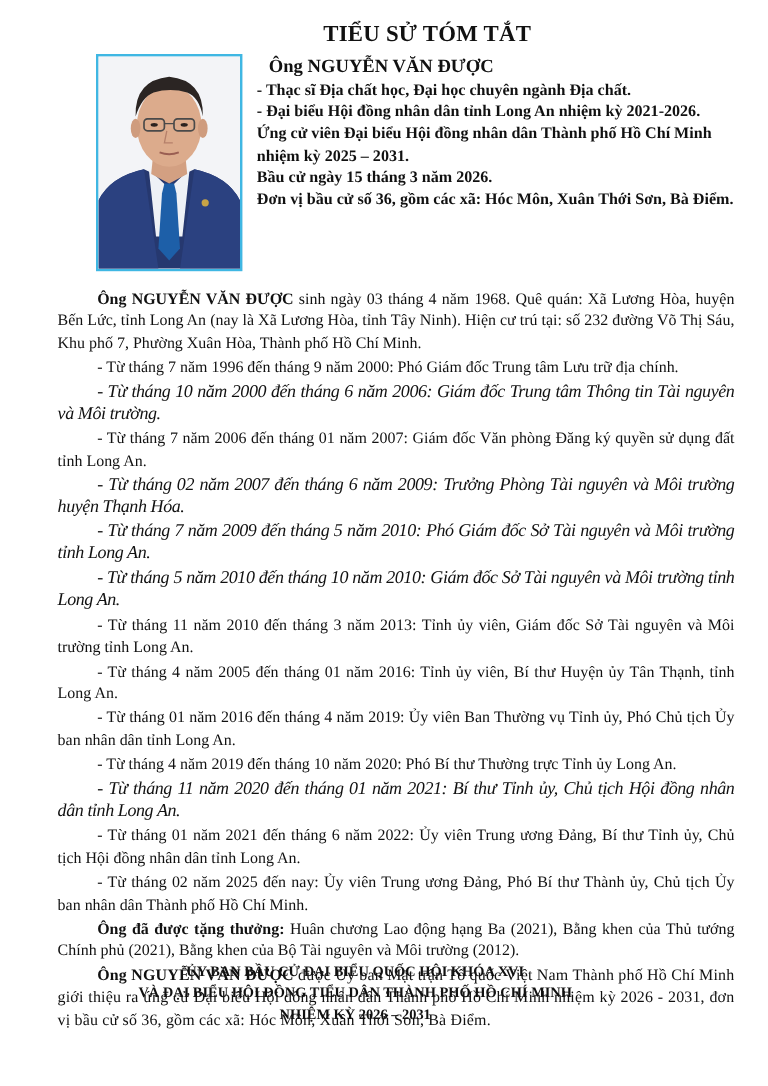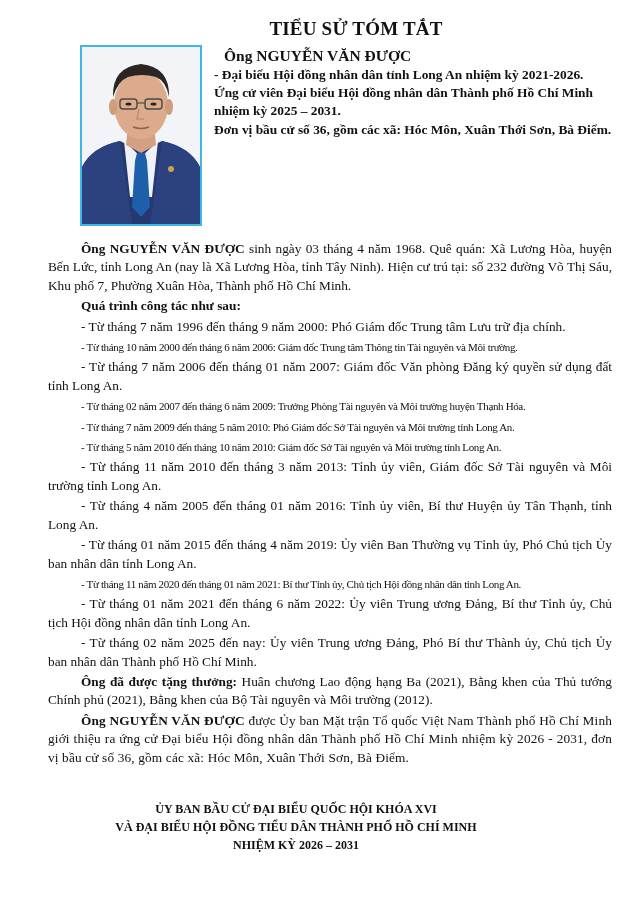--- a/index.html
+++ b/index.html
@@ -61,22 +61,23 @@
       width: 564px;
       font-size: 13.3px;
       line-height: 18.4px;
       text-align: justify;
     }
     .para {
       text-indent: 33px;
       margin: 0 0 2px 0;
     }
     .para.tight {
-      font-size: 11px;
+      font-size: 15px;
       letter-spacing: -0.35px;
+      font-style: italic;
     }
     .para.loose {
       letter-spacing: 0.15px;
     }
     .bold { font-weight: bold; }
     .footer-block {
       position: absolute;
       top: 800px;
       left: 0;
       width: 582px;
@@ -125,39 +126,41 @@
       <ellipse cx="46.5" cy="57" rx="3" ry="1.6" fill="#2a2220"></ellipse>
       <ellipse cx="71.5" cy="57" rx="3" ry="1.6" fill="#2a2220"></ellipse>
 
       <path d="M57 62 L55 72 L62 72" fill="none" stroke="#b5806a" stroke-width="1.1"></path>
       <path d="M51 80 Q59 83 67 80" fill="none" stroke="#9a5e52" stroke-width="1.6"></path>
     </svg>
   </div>
 
   <div class="header-block">
     <div class="header-name">Ông NGUYỄN VĂN ĐƯỢC</div>
+    <div class="header-line">- Thạc sĩ Địa chất học, Đại học chuyên ngành Địa chất.</div>
     <div class="header-line">- Đại biểu Hội đồng nhân dân tỉnh Long An nhiệm kỳ 2021-2026.</div>
     <div class="header-line">Ứng cử viên Đại biểu Hội đồng nhân dân Thành phố Hồ Chí Minh nhiệm kỳ 2025 – 2031.</div>
+    <div class="header-line">Bầu cử ngày 15 tháng 3 năm 2026.</div>
     <div class="header-line">Đơn vị bầu cử số 36, gồm các xã: Hóc Môn, Xuân Thới Sơn, Bà Điểm.</div>
   </div>
 
   <div class="body-block">
     <p class="para"><span class="bold">Ông NGUYỄN VĂN ĐƯỢC</span><span> sinh ngày 03 tháng 4 năm 1968. Quê quán: Xã Lương Hòa, huyện Bến Lức, tỉnh Long An (nay là Xã Lương Hòa, tỉnh Tây Ninh). Hiện cư trú tại: số 232 đường Võ Thị Sáu, Khu phố 7, Phường Xuân Hòa, Thành phố Hồ Chí Minh.</span></p>
 
-    <p class="para bold">Quá trình công tác như sau:</p>
 
     <p class="para">- Từ tháng 7 năm 1996 đến tháng 9 năm 2000: Phó Giám đốc Trung tâm Lưu trữ địa chính.</p>
     <p class="para tight">- Từ tháng 10 năm 2000 đến tháng 6 năm 2006: Giám đốc Trung tâm Thông tin Tài nguyên và Môi trường.</p>
     <p class="para">- Từ tháng 7 năm 2006 đến tháng  01 năm 2007: Giám đốc Văn phòng Đăng ký quyền sử dụng đất tỉnh Long An.</p>
     <p class="para tight">- Từ tháng 02 năm 2007 đến tháng 6 năm 2009: Trưởng Phòng Tài nguyên và Môi trường huyện Thạnh Hóa.</p>
     <p class="para tight">- Từ tháng 7 năm 2009 đến tháng 5 năm 2010: Phó Giám đốc Sở Tài nguyên và Môi trường tỉnh Long An.</p>
     <p class="para tight">- Từ tháng 5 năm 2010 đến tháng 10 năm 2010: Giám đốc Sở Tài nguyên và Môi trường tỉnh Long An.</p>
     <p class="para">- Từ tháng 11 năm 2010 đến tháng 3 năm 2013: Tỉnh ủy viên, Giám đốc Sở Tài nguyên và Môi trường tỉnh Long An.</p>
     <p class="para">- Từ tháng 4 năm 2005 đến tháng 01 năm 2016: Tỉnh ủy viên, Bí thư Huyện ủy Tân Thạnh, tỉnh Long An.</p>
-    <p class="para">- Từ tháng 01 năm 2015 đến tháng 4 năm 2019: Ủy viên Ban Thường vụ Tỉnh ủy, Phó Chủ tịch Ủy ban nhân dân tỉnh Long An.</p>
+    <p class="para">- Từ tháng 01 năm 2016 đến tháng 4 năm 2019: Ủy viên Ban Thường vụ Tỉnh ủy, Phó Chủ tịch Ủy ban nhân dân tỉnh Long An.</p>
+    <p class="para">- Từ tháng 4 năm 2019 đến tháng 10 năm 2020: Phó Bí thư Thường trực Tỉnh ủy Long An.</p>
     <p class="para tight">- Từ tháng 11 năm 2020 đến tháng 01 năm 2021: Bí thư Tỉnh ủy, Chủ tịch Hội đồng nhân dân tỉnh Long An.</p>
     <p class="para">- Từ tháng 01 năm 2021 đến tháng 6 năm 2022: Ủy viên Trung ương Đảng, Bí thư Tỉnh ủy, Chủ tịch Hội đồng nhân dân tỉnh Long An.</p>
     <p class="para">- Từ tháng 02 năm 2025 đến nay: Ủy viên Trung ương Đảng, Phó Bí thư Thành ủy, Chủ tịch Ủy ban nhân dân Thành phố Hồ Chí Minh.</p>
 
     <p class="para"><span class="bold">Ông đã được tặng thưởng:</span><span> Huân chương Lao động hạng Ba (2021), Bằng khen của Thủ tướng Chính phủ (2021), Bằng khen của Bộ Tài nguyên và Môi trường (2012).</span></p>
 
     <p class="para loose"><span class="bold">Ông NGUYỄN VĂN ĐƯỢC</span><span> được Ủy ban Mặt trận Tổ quốc Việt Nam Thành phố Hồ Chí Minh giới thiệu ra ứng cử Đại biểu Hội đồng nhân dân Thành phố Hồ Chí Minh nhiệm kỳ 2026 - 2031, đơn vị bầu cử số 36, gồm các xã: Hóc Môn, Xuân Thới Sơn, Bà Điểm.</span></p>
   </div>
 
   <div class="footer-block">

